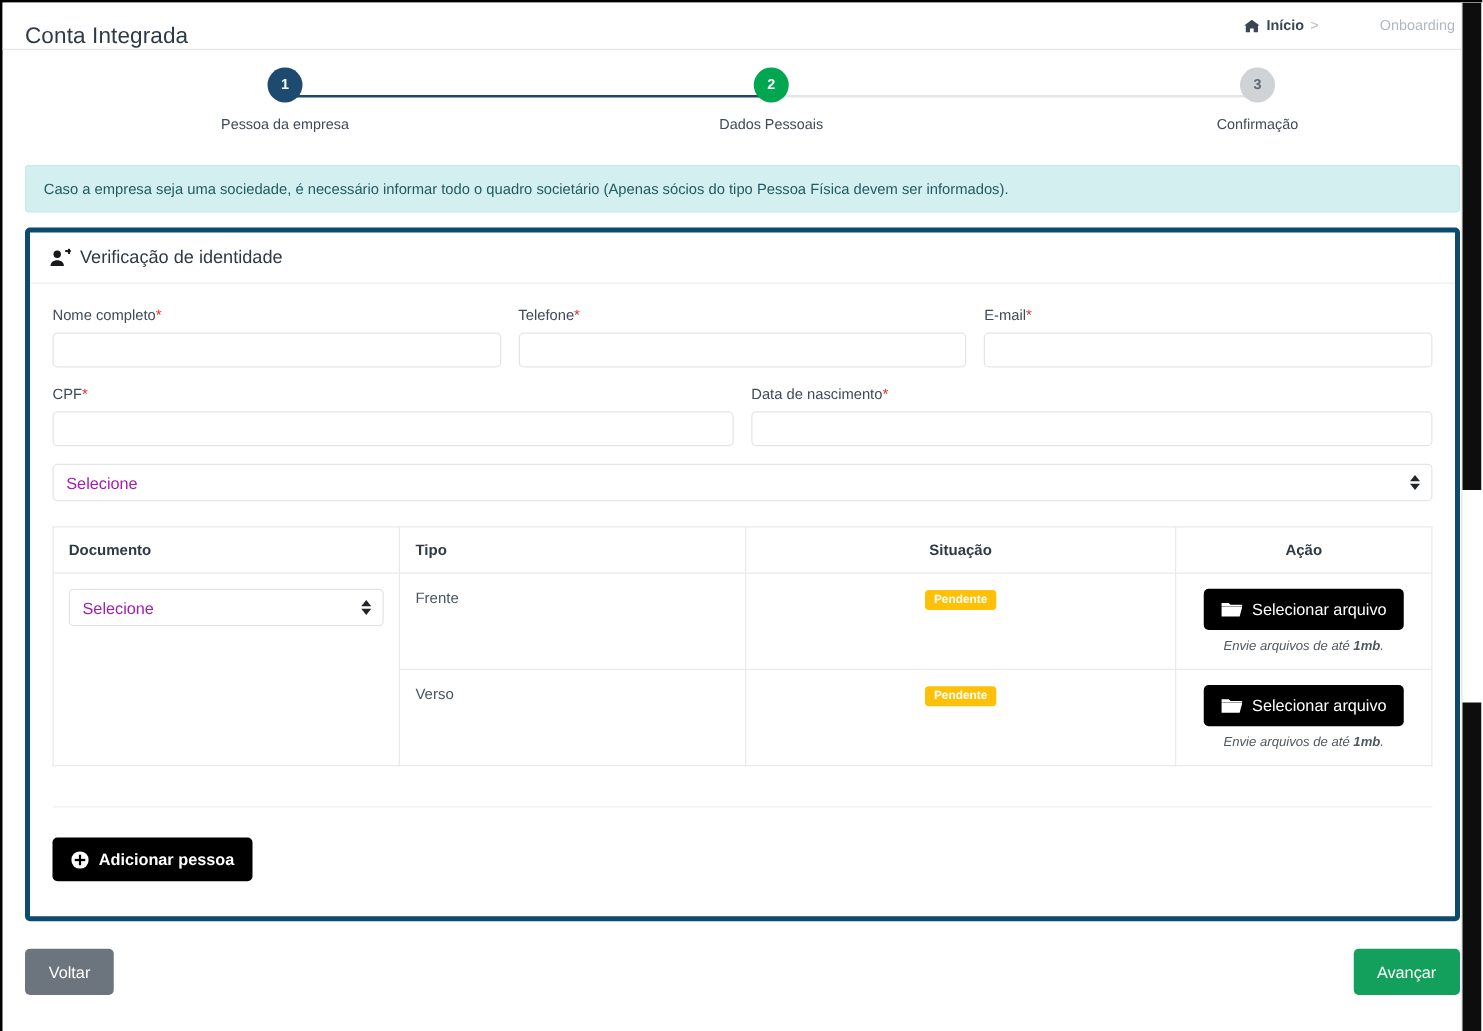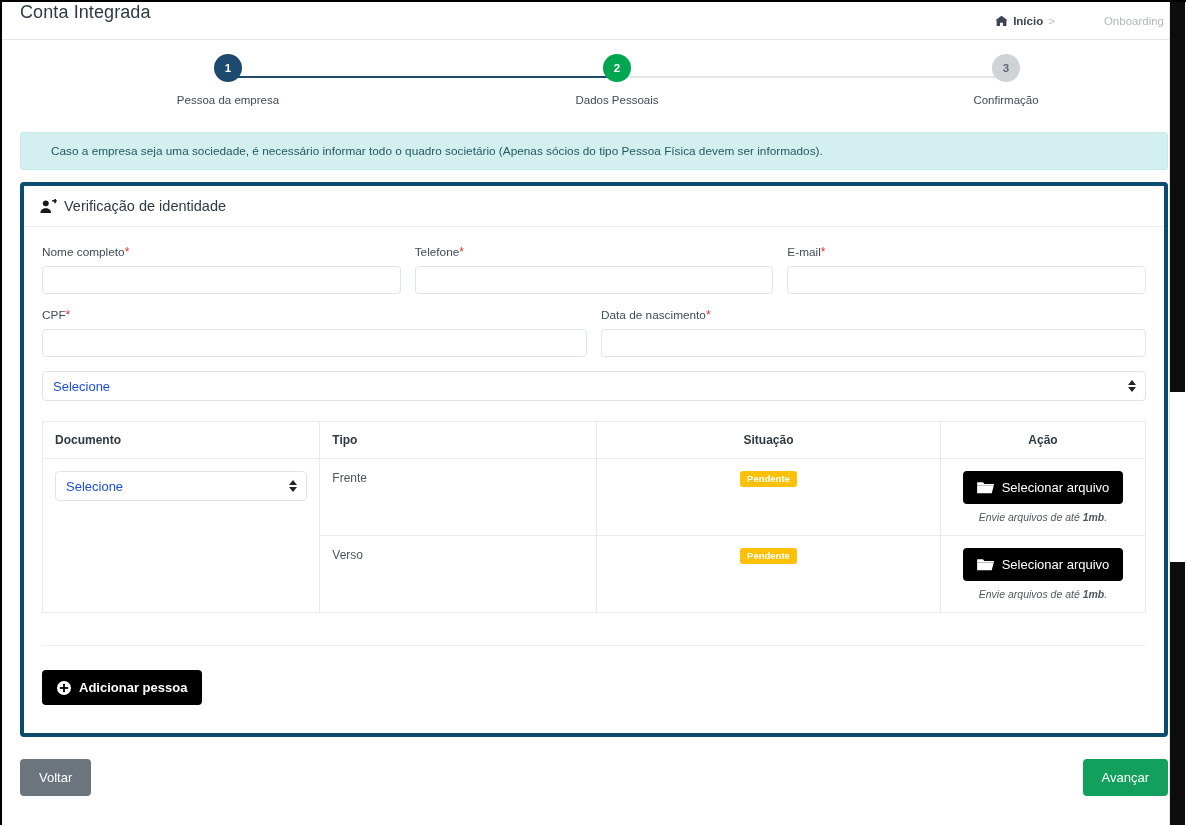--- a/index.html
+++ b/index.html
@@ -30,21 +30,21 @@
     width: 15px; background: #0d0d0d; border-radius: 0;
   }
   .scroll-thumb.a { top: 0; height: 390px; }
   .scroll-thumb.b { top: 560px; height: 265px; }
 
   
   .topbar {
     position: relative;
     height: 38px;
     border-bottom: 1px solid #e7e7e7;
-    display: flex; align-items: flex-start;
+    display: flex; align-items: flex-end;
     padding: 0 24px 0 18px;
     background: #fff;
   }
   .page-title {
     font-size: 18px; color: #2e3a45; font-weight: 400;
     letter-spacing: .1px;
   }
   .breadcrumb {
     position: absolute; right: 22px; top: 50%;
     transform: translateY(-50%);
@@ -91,21 +91,21 @@
   .step .caption {
     display: block; margin-top: 12px;
     font-size: 11.5px; color: #3f4b57; white-space: nowrap;
   }
 
   
   .alert {
     background: #d4eff0;
     border: 1px solid #c6e9ea;
     border-radius: 3px;
-    padding: 11px 30px;
+    padding: 11px 14px;
     font-size: 11.8px;
     color: #1f5b60;
     margin-bottom: 12px;
   }
 
   
   .card {
     border: 4px solid #0c4a6e;
     border-radius: 4px;
     background: #fff;
@@ -136,21 +136,21 @@
     font-size: 12.5px;
     color: #6c757d;
     padding: 0 10px;
     outline: none;
     font-family: "Liberation Sans", sans-serif;
   }
   .selectwrap {
     position: relative; display: flex; align-items: center;
     height: 30px; cursor: pointer;
   }
-  .selectwrap .sv { color: #1d4ed8; font-size: 13px; }
+  .selectwrap .sv { color: #a21caf; font-size: 13px; }
   .selectwrap .caret {
     position: absolute; right: 9px; top: 50%; transform: translateY(-50%);
     display: flex; flex-direction: column; gap: 2px; line-height: 0;
   }
   .selectwrap .caret i {
     display: block; width: 0; height: 0;
     border-left: 4px solid transparent; border-right: 4px solid transparent;
   }
   .selectwrap .caret i.up   { border-bottom: 5px solid #212529; }
   .selectwrap .caret i.down { border-top: 5px solid #212529; }

